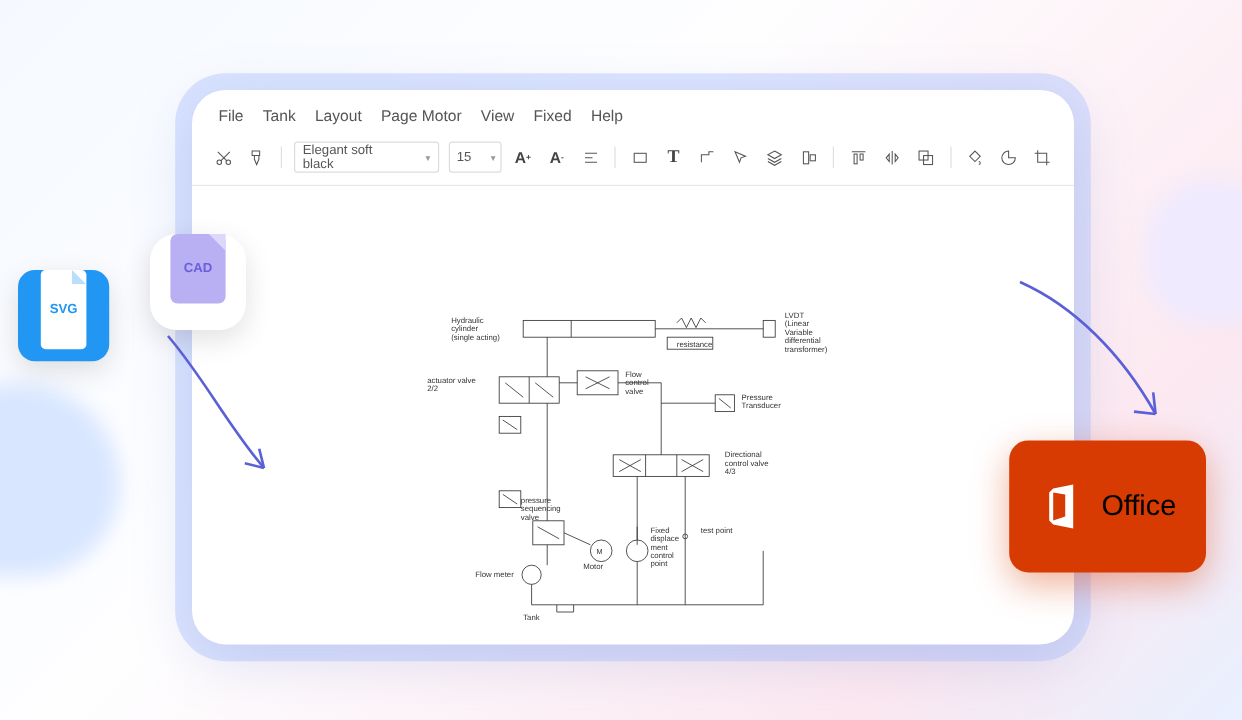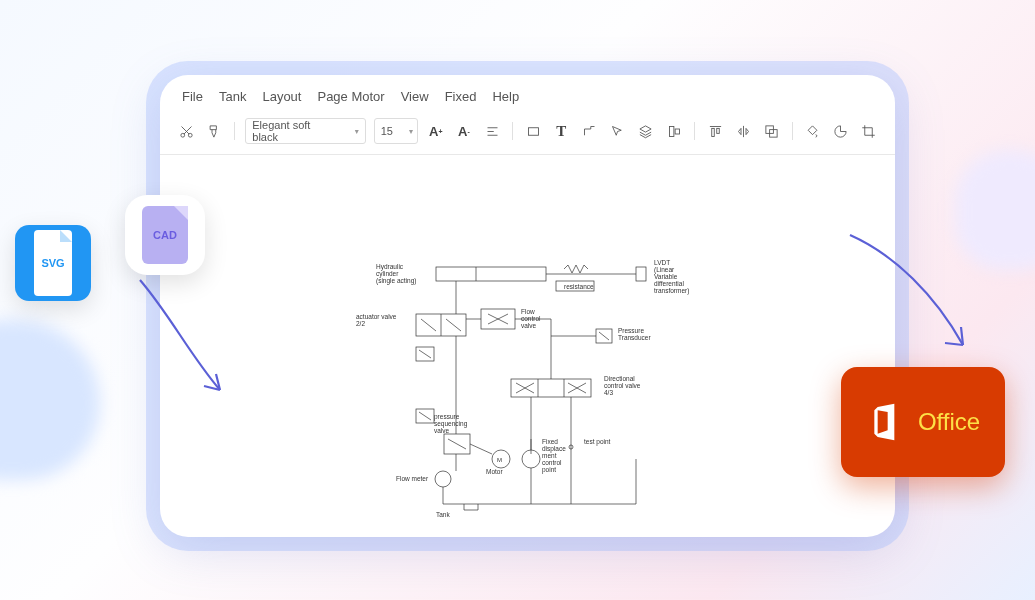--- a/index.html
+++ b/index.html
@@ -15,28 +15,28 @@
 .tbtn svg{width:15px;height:15px;stroke:#555;fill:none;stroke-width:1.4}
 .sep{width:1px;height:18px;background:#e0e0e0;margin:0 2px}
 .fontsel{display:flex;align-items:center;border:1px solid #ddd;height:16px;border-radius:3px;font-size:11px;color:#555;padding:12px 6px;gap:16px}
 .fontsel .car{font-size:8px;color:#999}
 .canvas{position:absolute;top:84px;left:16px;right:16px;bottom:16px;background:#fff}
 .diagram{position:absolute;left:160px;top:100px;width:420px;height:280px}
 .diagram text{font-size:6.5px;fill:#333;font-family:Arial}
 .diagram rect,.diagram circle,.diagram line,.diagram path,.diagram polyline{stroke:#333;stroke-width:.7;fill:none}
 
 
-.ficon{position:absolute;width:80px;height:80px;border-radius:18px;display:flex;align-items:center;justify-content:center;box-shadow:0 8px 24px rgba(0,0,0,.12)}
+.ficon{position:absolute;width:80px;height:80px;border-radius:18px;display:flex;align-items:flex-start;justify-content:center;box-shadow:0 8px 24px rgba(0,0,0,.12)}
 .svgicon{left:15px;top:225px;background:#2196f3;width:76px;height:76px;border-radius:14px}
 .svgicon .doc{width:38px;height:66px;background:#fff;border-radius:4px;position:relative;display:flex;align-items:center;justify-content:center;color:#2196f3;font-size:11px;font-weight:700}
 .svgicon .doc:before{content:"";position:absolute;top:0;right:0;width:12px;height:12px;background:#bbdefb;border-radius:0 4px 0 0;clip-path:polygon(0 0,100% 100%,0 100%)}
 .cadwrap{left:125px;top:195px;background:#fff;width:80px;height:80px;border-radius:22px}
 .cadicon{width:46px;height:58px;background:#b8b0f2;border-radius:6px;position:relative;display:flex;align-items:center;justify-content:center;color:#6a5de0;font-size:11px;font-weight:700}
 .cadicon:before{content:"";position:absolute;top:0;right:0;border-top:14px solid #ddd7fb;border-left:14px solid transparent}
-.office{position:absolute;right:30px;top:367px;width:164px;height:110px;background:#d83b01;border-radius:16px;display:flex;align-items:center;justify-content:center;gap:12px;color:#fde047;font-size:24px;box-shadow:0 10px 30px rgba(216,59,1,.4)}
+.office{position:absolute;right:30px;top:367px;width:164px;height:110px;background:#d83b01;border-radius:16px;display:flex;align-items:center;justify-content:center;gap:12px;color:#000000;font-size:24px;box-shadow:0 10px 30px rgba(216,59,1,.4)}
 .office svg{width:40px;height:40px;fill:#fff}
 
 .arrowpath{stroke:#5b60d6;stroke-width:2.2;fill:none}
 </style>
 </head>
 <body>
 
 <div class="blob blob1"></div>
 <div class="blob blob2"></div>
 

